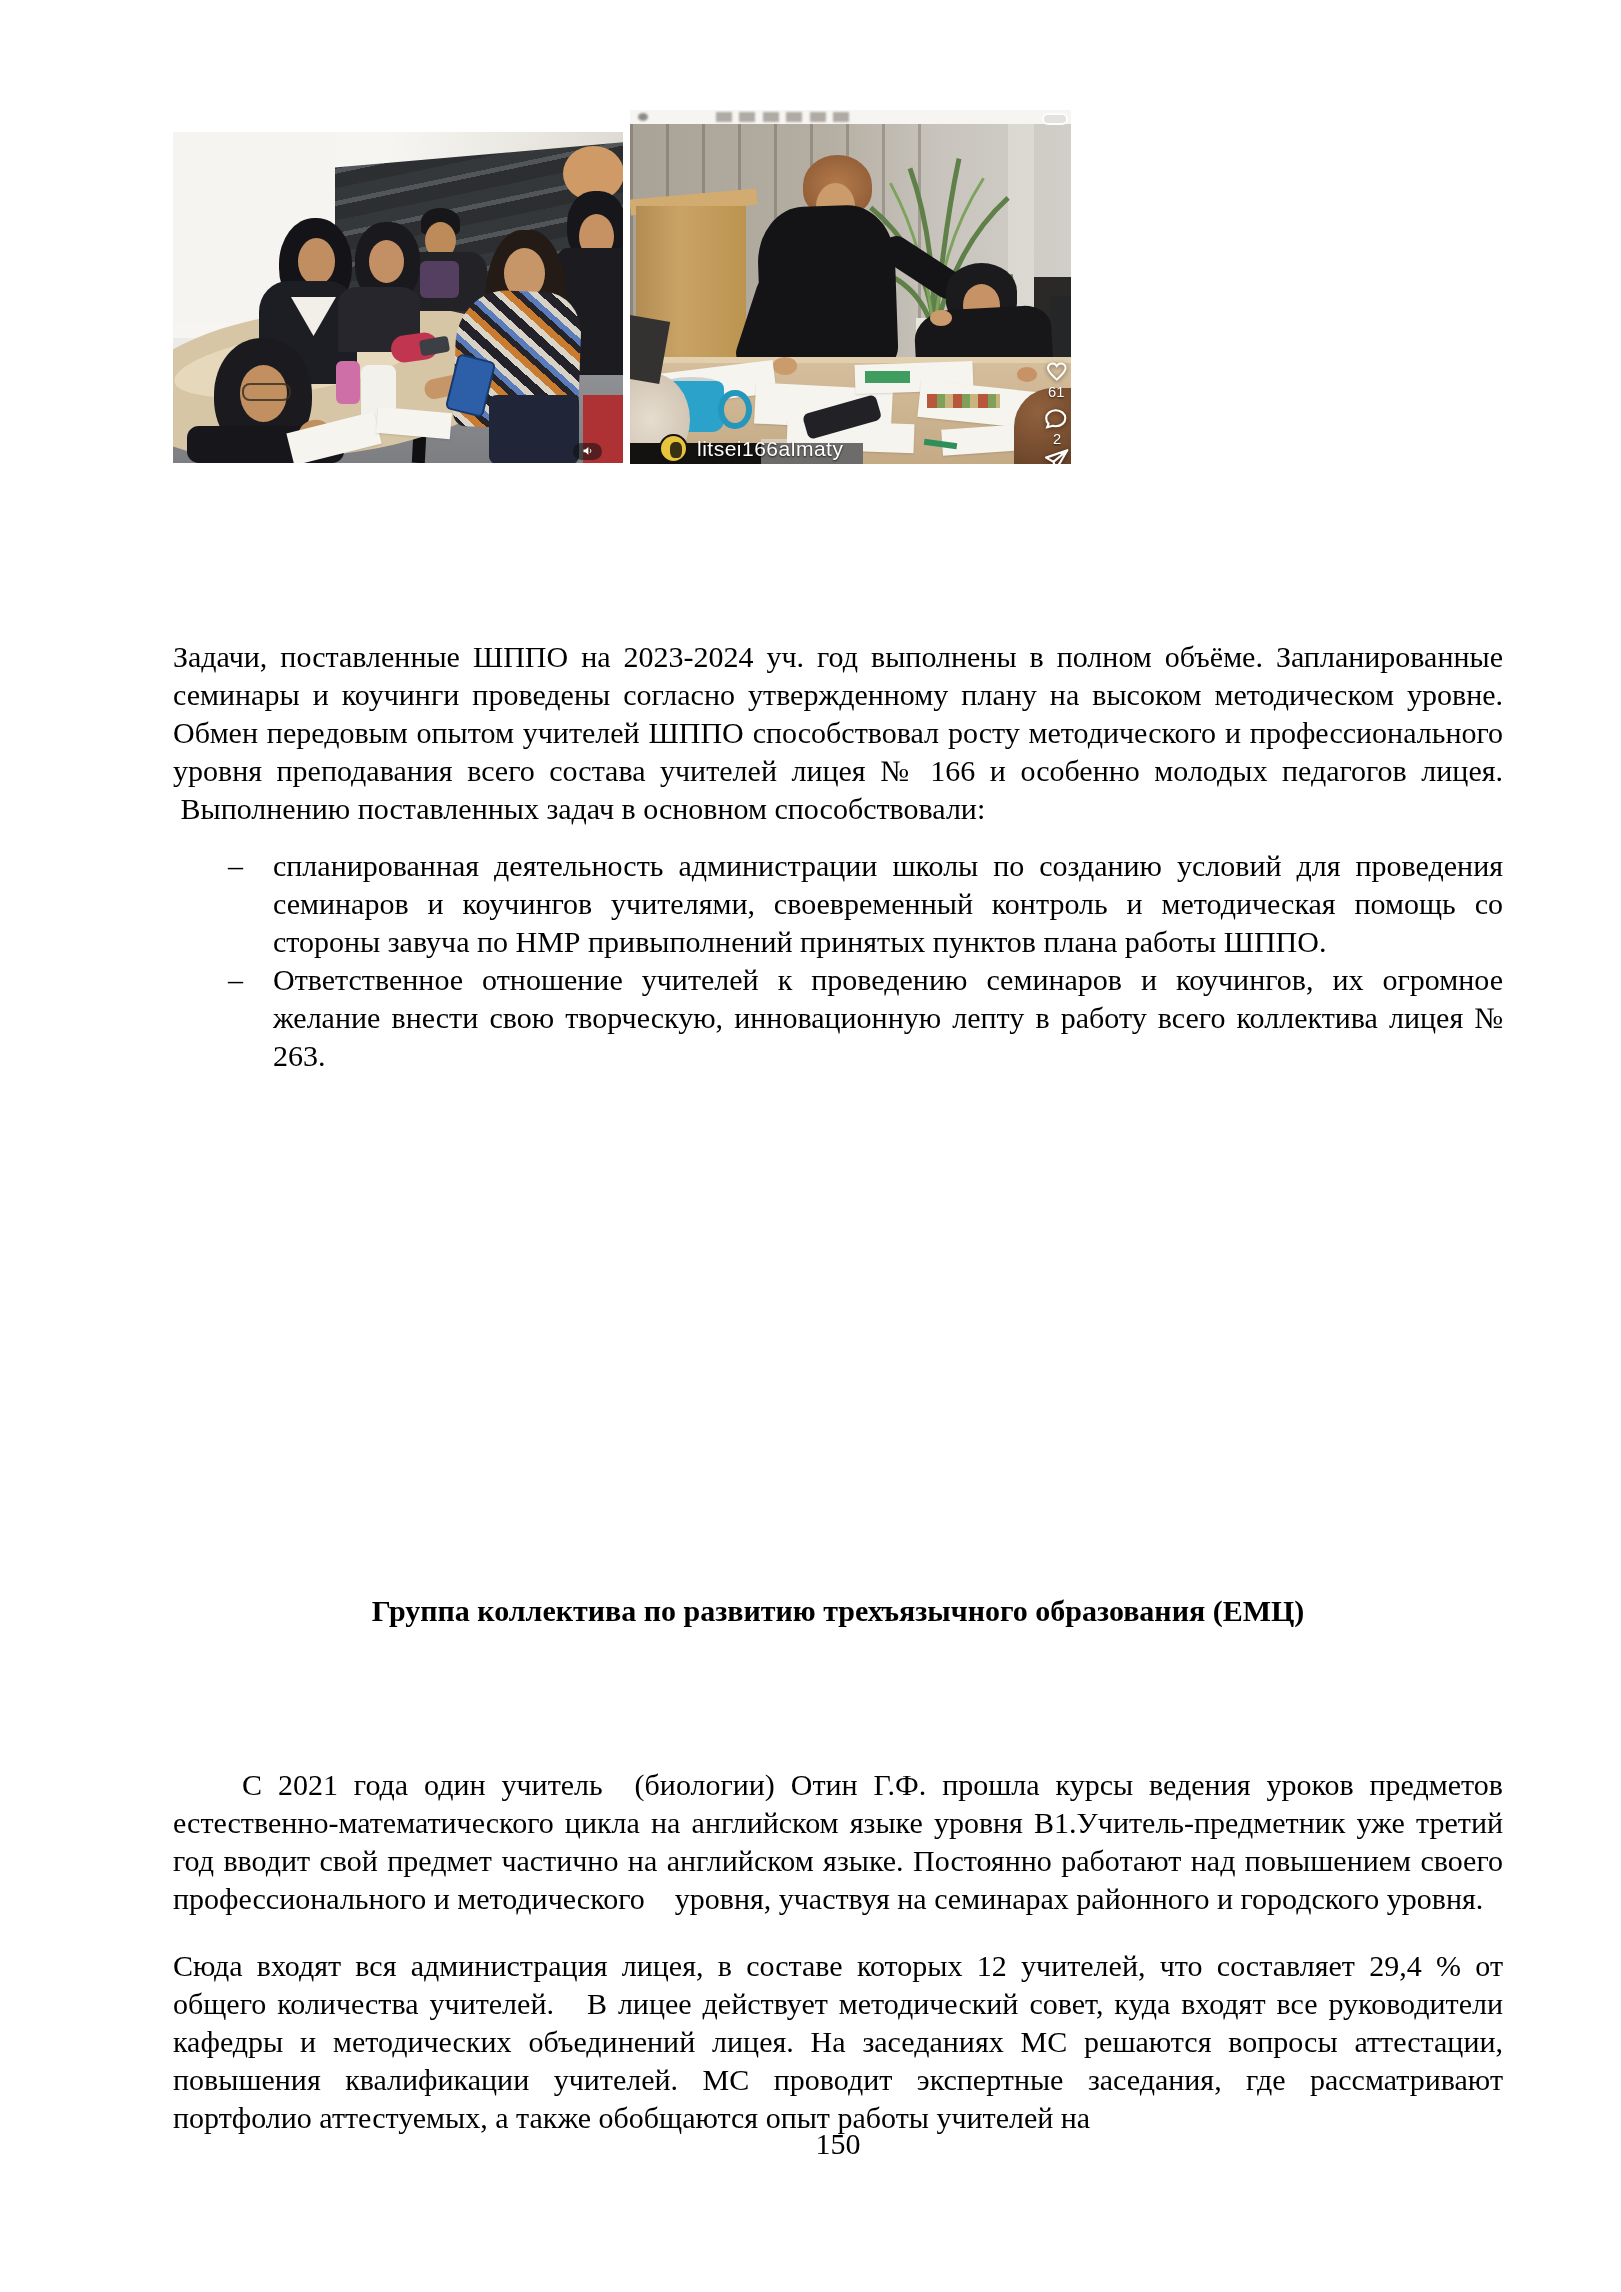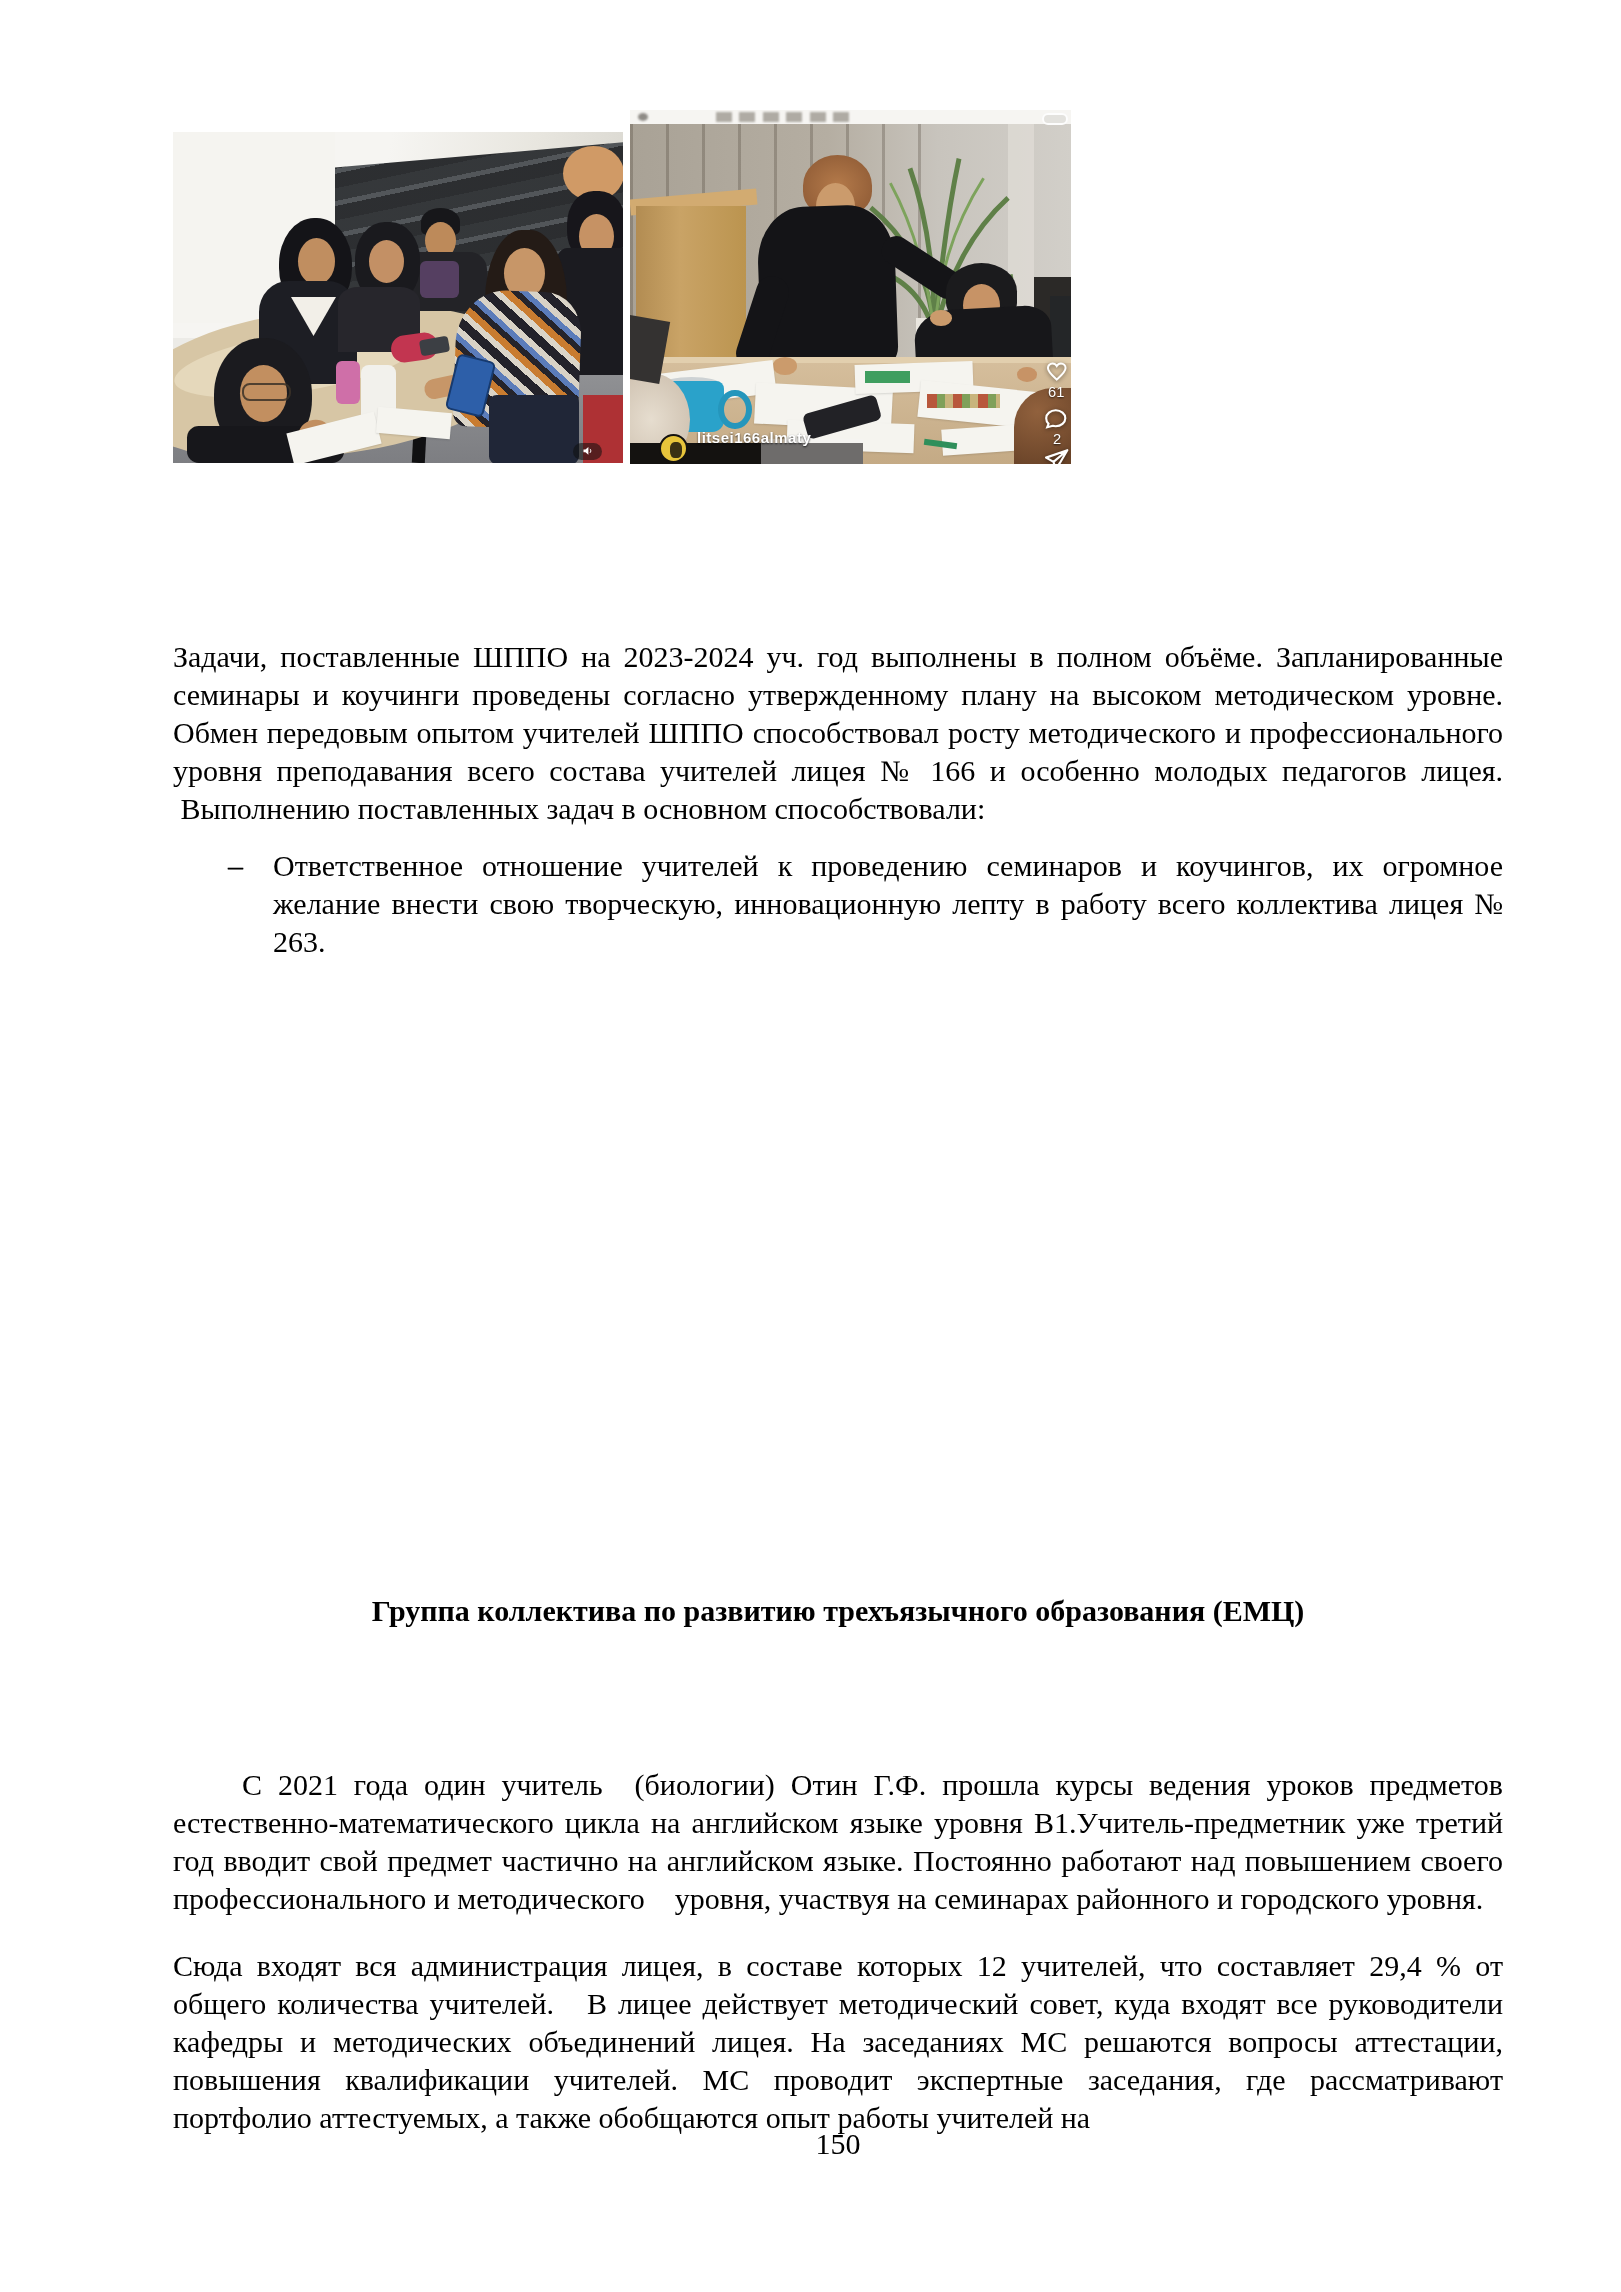--- a/index.html
+++ b/index.html
@@ -115,22 +115,22 @@
   .p2-mugrim{left:33px;top:267px;width:57px;height:13.7px;background:#cdd2d4;border-radius:50%;}
   .p2-handle{left:88px;top:280px;width:21.6px;height:27.4px;border:6.9px solid #2596bc;border-radius:50%;background:transparent;}
   .p2-pen{left:294px;top:331px;width:33px;height:5.9px;background:#2f8f5b;transform:rotate(8deg);}
   .p2-blond{left:-17.6px;top:263px;width:78px;height:93px;background:radial-gradient(#e6ddcf,#cabcaa);border-radius:50%;}
   .p2-laptop{left:-5.9px;top:208px;width:41px;height:63px;background:#343231;transform:rotate(10deg);}
   .p2-head-br{left:384px;top:278px;width:78px;height:78px;background:radial-gradient(at 30% 30%,#91613d,#5d3a22);border-radius:50% 10% 0 0;}
   .p2-bar{left:0;top:333px;width:233px;height:20.6px;background:#141210;}
   .p2-txtbg{left:131px;top:329px;width:102px;height:24.5px;background:rgba(245,245,245,.4);}
   .p2-logo{left:29px;top:324px;width:29px;height:29px;border-radius:50%;background:#e7c43b;border:2.9px solid #141210;box-sizing:border-box;}
   .p2-logo-core{left:8.8px;top:5.9px;width:11.8px;height:15.7px;background:#3a3013;border-radius:40%;}
-  .p2-wm{left:67px;top:319px;font-family:"Liberation Sans","DejaVu Sans",sans-serif;font-weight:bold;
-         font-size:15px;color:#ffffff;text-shadow:0 1px 2px rgba(0,0,0,.8);letter-spacing:0.5px;}
+  .p2-wm{left:67px;top:327px;font-family:"Liberation Sans","DejaVu Sans",sans-serif;font-weight:normal;
+         font-size:21px;color:#ffffff;text-shadow:0 1px 2px rgba(0,0,0,.8);letter-spacing:0.5px;}
   .p2-topband{left:0;top:0;width:441px;height:13.7px;background:#f6f5f2;}
   .p2-sm1{left:7.8px;top:2.9px;width:9.8px;height:7.8px;background:#8e8b86;border-radius:50%;filter:blur(1px);}
   .p2-sm2{left:86px;top:2px;width:137px;height:9.8px;opacity:.75;filter:blur(1px);
      background:repeating-linear-gradient(90deg,#98938b 0 15.7px,transparent 15.7px 23.5px);}
   .p2-topbtn{left:412px;top:2.9px;width:25.5px;height:11.8px;border:2.9px solid #fdfdfd;border-radius:6.9px;
      background:rgba(200,198,192,.4);box-sizing:border-box;}
   .igicon{position:absolute;filter:drop-shadow(0 1px 2px rgba(0,0,0,.5));}
   .p2-heart{left:414px;top:249px;width:25.5px;height:23.5px;}
   .p2-like{left:418px;top:274px;}
   .p2-bubble{left:413px;top:296px;width:25.5px;height:25.5px;}
@@ -268,20 +268,21 @@
     <svg class="igicon p2-plane" viewBox="0 0 24 24" fill="none" stroke="#fff" stroke-width="2" stroke-linejoin="round">
       <path d="M22 3L2 10l7 4 2 7 4-6 7-12zM9 14L22 3"></path>
     </svg>
   </div>
 
   <p class="para p1">Задачи, поставленные ШППО на 2023-2024 уч. год выполнены в полном объёме. Запланированные семинары и коучинги проведены согласно утвержденному плану на высоком методическом уровне. Обмен передовым опытом учителей ШППО способствовал росту методического и профессионального уровня преподавания всего состава учителей лицея № 166 и особенно молодых педагогов лицея. &nbsp;Выполнению поставленных задач в основном способствовали:</p>
 
   <div class="bullets">
     <div class="bullet">
       <span class="marker">–</span>
+      <span>спланированная деятельность администрации школы по созданию условий для проведения семинаров и коучингов учителями, своевременный контроль и методическая помощь со стороны завуча по НМР привыполнений принятых пунктов плана работы ШППО.</span>
     </div>
     <div class="bullet">
       <span class="marker">–</span>
       <span>Ответственное отношение учителей к проведению семинаров и коучингов, их огромное желание внести свою творческую, инновационную лепту в работу всего коллектива лицея № 263.</span>
     </div>
   </div>
 
   <h3 class="hc h1">Группа коллектива по развитию трехъязычного образования (ЕМЦ)</h3>
 
   <p class="para p2">С 2021 года один учитель &nbsp;(биологии) Отин Г.Ф. прошла курсы ведения уроков предметов естественно-математического цикла на английском языке уровня В1.Учитель-предметник уже третий год вводит свой предмет частично на английском языке. Постоянно работают над повышением своего профессионального и методического &nbsp; &nbsp;уровня, участвуя на семинарах районного и городского уровня.</p>

